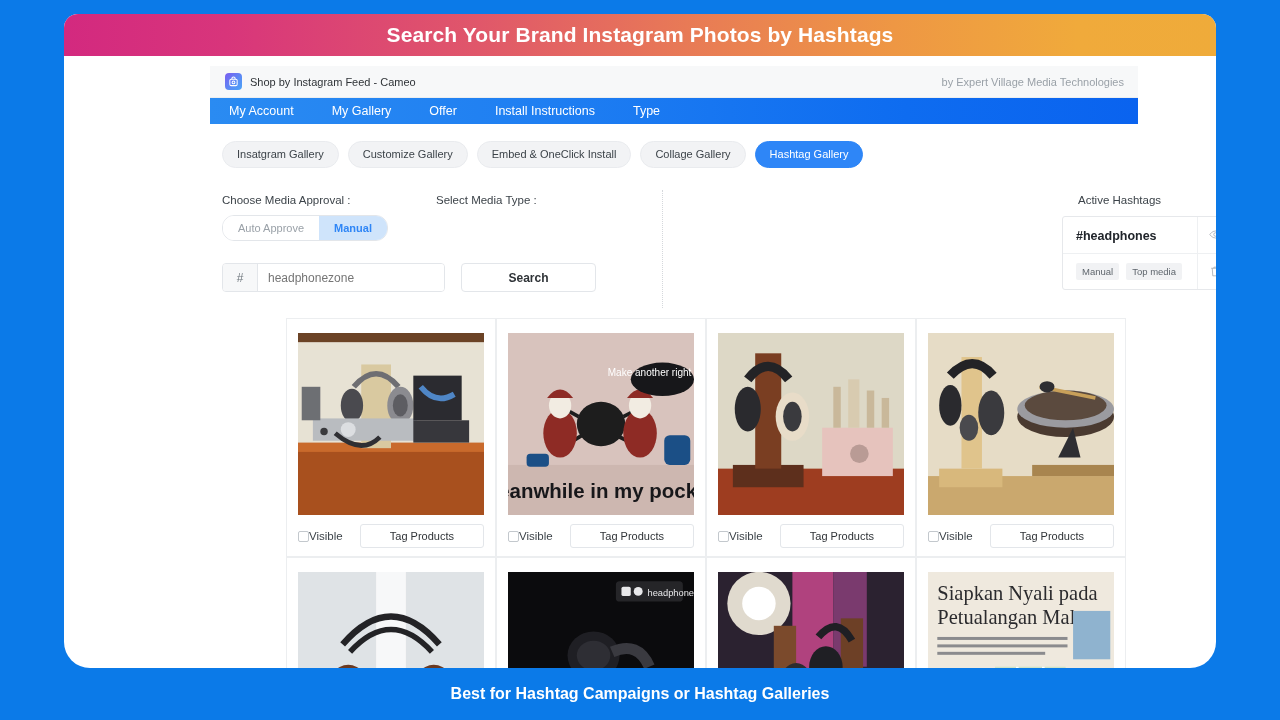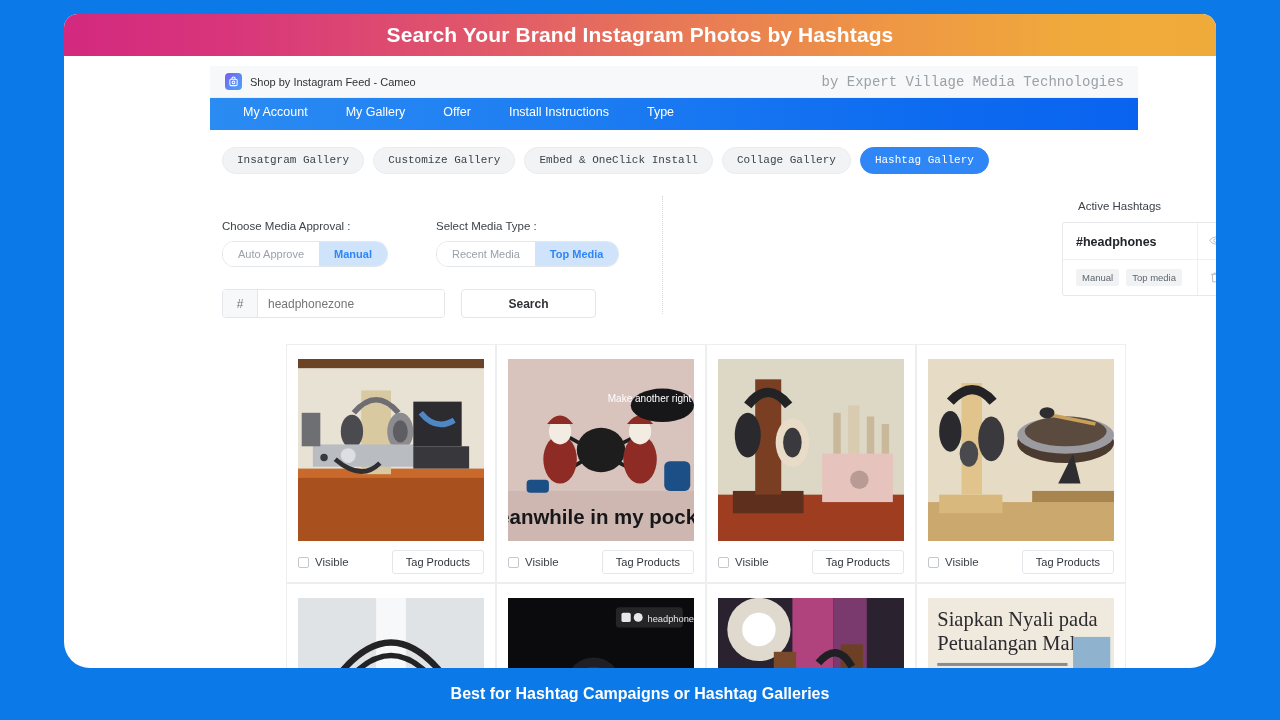--- a/index.html
+++ b/index.html
@@ -43,39 +43,39 @@
   }
   .app-logo {
     width: 17px; height: 17px; border-radius: 4px;
     background: linear-gradient(135deg, #7b5cf0 0%, #5a8df5 60%, #4aa3f7 100%);
     display: flex; align-items: center; justify-content: center;
     flex: 0 0 auto; margin-right: 8px;
   }
   .app-logo svg { width: 11px; height: 11px; display: block; }
   .app-title { font-size: 11px; color: #2f3337; }
   .publisher {
-    margin-left: auto; font-size: 14px; color: #9aa1a8; padding-right: 6px; font-family: Liberation Mono, monospace;
+    margin-left: auto; font-size: 11px; color: #9aa1a8; padding-right: 6px;
   }
 
   
   .navbar {
-    height: 32px;
+    height: 26px;
     margin: 0 78px 0 146px;
     background: linear-gradient(90deg, #2a8bf2 0%, #1f7ff2 35%, #0e6cf0 75%, #0a63ef 100%);
-    display: flex; align-items: flex-start; padding-left: 14px;
+    display: flex; align-items: center; padding-left: 0;
   }
   .nav-item {
     color: #ffffff; font-size: 12.5px; padding: 0 19px;
     line-height: 29px; cursor: pointer; white-space: nowrap;
   }
 
   
   .content { padding: 17px 0 0 158px; }
 
-  .pill-row { display: flex; gap: 9px; align-items: center; font-family: Liberation Mono, monospace; }
+  .pill-row { display: flex; gap: 9px; align-items: center; }
   .pill {
     font-size: 11px; color: #3c4349;
     background: #f2f3f5; border: 1px solid #e9ebee;
     border-radius: 14px; padding: 6px 14px 7px;
     white-space: nowrap; cursor: pointer;
   }
   .pill.active {
     background: #2e86f7; border-color: #2e86f7; color: #ffffff;
   }
 
@@ -91,21 +91,21 @@
     display: flex; border: 1px solid #e3e6ea; border-radius: 12px; overflow: hidden;
     height: 26px; background: #fff;
   }
   .seg {
     font-size: 11px; padding: 0 15px; line-height: 24px;
     color: #9aa1a8; background: #ffffff; cursor: pointer; white-space: nowrap;
   }
   .seg.on {
     background: #cfe4fb; color: #2f86f6; font-weight: bold;
   }
-  .row-flex { display: flex; gap: 48px; margin-top: 20px; }
+  .row-flex { display: flex; gap: 48px; }
 
   .search-row { display: flex; align-items: center; margin-top: 22px; gap: 16px; }
   .input-group {
     display: flex; height: 29px; border: 1px solid #e3e6ea;
     border-radius: 4px; overflow: hidden; width: 223px; background: #fff;
   }
   .input-addon {
     width: 35px; background: #f7f8f9; border-right: 1px solid #e3e6ea;
     display: flex; align-items: center; justify-content: center;
     font-size: 12px; color: #6d757c;
@@ -165,31 +165,31 @@
     border: 1px solid #eceef0; background: #fff;
     padding: 14px 11px 0; height: 239px;
   }
   .photo-frame {
     height: 182px; overflow: hidden; background: #ddd;
     display: flex; align-items: center; justify-content: center;
     position: relative;
   }
   .photo-frame svg { width: 100%; height: 100%; display: block; }
   .card-foot {
-    display: flex; align-items: center; height: 42px; gap: 6px;
+    display: flex; align-items: center; height: 42px; 
   }
   .chk {
     width: 11px; height: 11px; border: 1px solid #c3c8cd; border-radius: 2px;
     background: #fff; cursor: pointer; flex: 0 0 auto;
   }
   .chk-label { font-size: 11.5px; color: #3c4349; }
   .tagprod-btn {
     margin-left: auto; font-size: 11px; color: #2f3337;
     border: 1px solid #e3e6ea; background: #fff; border-radius: 3px;
-    padding: 5px 13px; cursor: pointer; white-space: nowrap;
+    padding: 5px 29px; cursor: pointer; white-space: nowrap;
     font-family: "Liberation Sans", sans-serif;
   }
 
   
   .bottom-banner {
     position: absolute; left: 0; bottom: 0; width: 1280px; height: 52px;
     background: #0b7ae8; display: flex; align-items: center; justify-content: center;
   }
   .bottom-banner span {
     color: #ffffff; font-size: 16px; font-weight: bold;
@@ -242,24 +242,20 @@
           <div class="row-flex">
             <div>
               <div class="control-field-label">Choose Media Approval :</div>
               <div class="seg-group">
                 <div class="seg">Auto Approve</div>
                 <div class="seg on">Manual</div>
               </div>
             </div>
             <div>
               <div class="control-field-label">Select Media Type :</div>
-              <div class="seg-group">
-                <div class="seg">Recent Media</div>
-                <div class="seg on">Top Media</div>
-              </div>
             </div>
           </div>
 
           <div class="search-row">
             <div class="input-group">
               <div class="input-addon">#</div>
               <input class="input-field" type="text" placeholder="headphonezone" style="">
             </div>
             <button class="search-btn">Search</button>
           </div>

